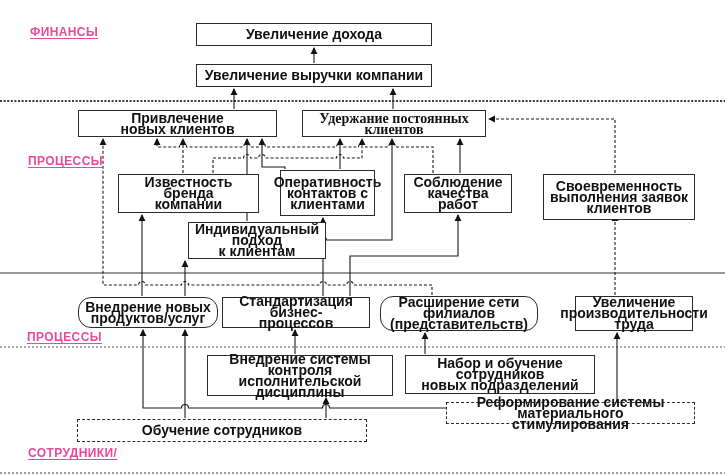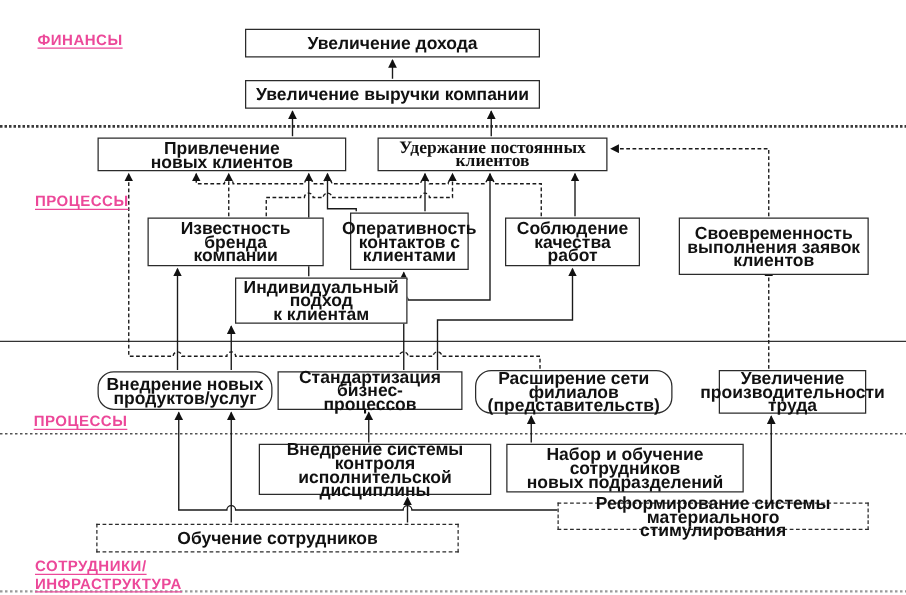--- a/index.html
+++ b/index.html
@@ -88,15 +88,14 @@
 новых подразделений</div>
       <div class="node dashed" style="left: 77px; top: 419px; width: 290px; height: 23px;">Обучение сотрудников</div>
       <div class="node dashed" style="left: 446px; top: 402px; width: 249px; height: 22px;">Реформирование системы материального
 стимулирования</div>
     </div>
   <div class="plabel" style="left:30px;top:25px">ФИНАНСЫ</div>
   <div class="plabel" style="left:28px;top:154px">ПРОЦЕССЫ</div>
   <div class="plabel" style="left:27px;top:330px">ПРОЦЕССЫ</div>
   <div class="plabel" style="left:28px;top:446px">
     <div>СОТРУДНИКИ/</div>
-    <div>ИНФРАСТРУКТУРА</div>
   </div>
 </div>
 
 </body></html>

